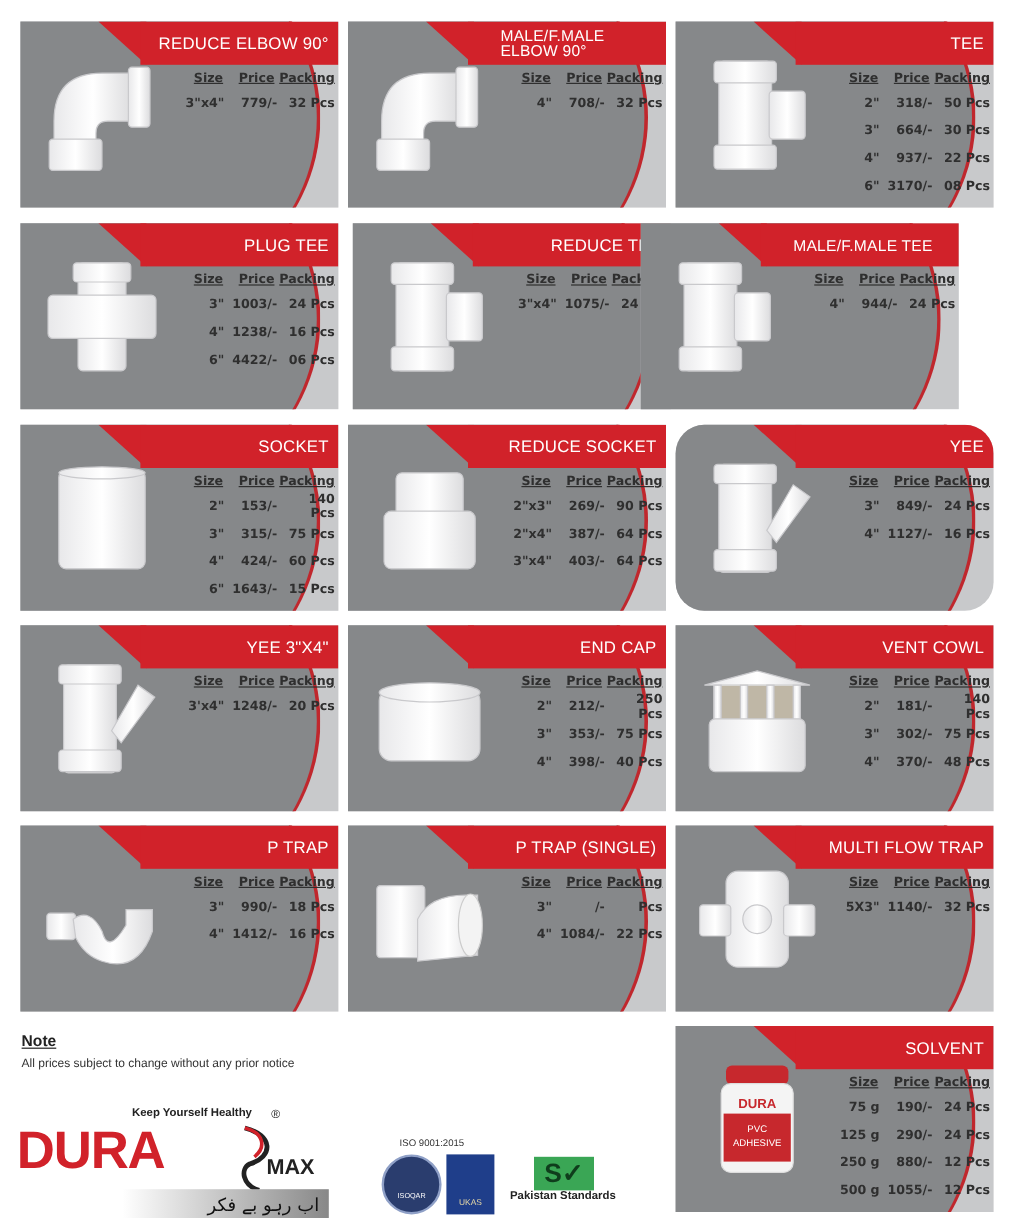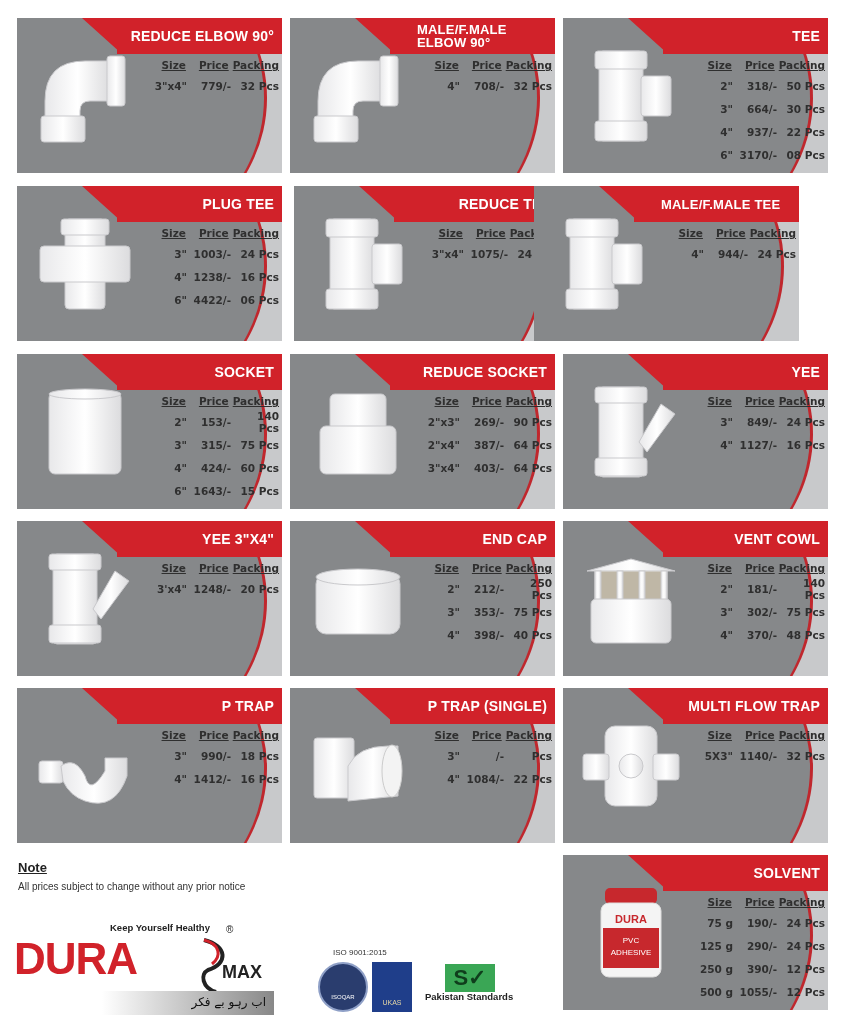--- a/index.html
+++ b/index.html
@@ -19,21 +19,21 @@
     position: absolute; right: 0; top: 0; height: 36px; width: 165px;
     background: #d1222a;
   }
   .card .band-wedge {
     position: absolute; right: 160px; top: 0; width: 0; height: 0;
     border-top: 36px solid #d1222a; border-left: 40px solid transparent;
   }
   .card .title {
     position: absolute; right: 8px; top: 0; height: 36px; width: 160px;
     display: flex; align-items: center; justify-content: flex-end;
-    color: #ffffff; font-weight: bold; font-size: 14px; line-height: 14px;
+    color: #ffffff; font-weight: normal; font-size: 14px; line-height: 14px;
     text-align: right; letter-spacing: 0.2px;
   }
   .card .title.two-line { font-size: 13px; line-height: 13px; justify-content: flex-start; padding-left: 30px; text-align: left; }
 
   .card .table {
     position: absolute; left: 136px; top: 38px; width: 126px;
     font-family: "DejaVu Sans", sans-serif; font-weight: bold; font-size: 10.5px; color: #2f2f2f;
   }
   .card .row { display: flex; height: 23px; align-items: center; }
   .card .row.head { height: 18px; }
@@ -50,21 +50,21 @@
   .note-title { font-weight: bold; font-size: 13px; color: #222; text-decoration: underline; }
   .note-text { font-size: 10px; color: #333; margin-top: 6px; }
 
   .logo { position: absolute; left: 14px; top: 922px; width: 260px; height: 95px; }
   .tagline { position: absolute; left: 96px; top: 0; font-size: 9.5px; font-weight: bold; color: #222; }
   .reg { position: absolute; left: 212px; top: 2px; font-size: 10px; color: #222; }
   .dura { position: absolute; left: 0; top: 12px; font-size: 44px; font-weight: bold; color: #d1222a; letter-spacing: -1px; }
   .max { position: absolute; left: 208px; top: 40px; font-size: 18px; font-weight: bold; color: #222; }
   .urdu-bar { position: absolute; left: 88px; top: 69px; width: 172px; height: 24px;
     background: linear-gradient(to right, #ffffff, #888888); }
-  .urdu { position: absolute; right: 8px; top: 4px; font-size: 12px; color: #111; font-family: "DejaVu Sans", sans-serif; }
+  .urdu { position: absolute; right: 8px; top: 4px; font-size: 15px; color: #111; font-family: "DejaVu Sans", sans-serif; }
 
   .iso-label { position: absolute; left: 333px; top: 948px; font-size: 8px; color: #333; }
   .iso-circle { position: absolute; left: 318px; top: 962px; width: 50px; height: 50px; border-radius: 50%;
     background: #2a3d6e; border: 2px solid #8fa0c7; color: #fff; font-size: 6px; display: flex; align-items: flex-end; justify-content: center; padding-bottom: 10px; }
   .ukas { position: absolute; left: 372px; top: 962px; width: 40px; height: 50px; background: #1f3e8a;
     color: #e6d8a6; font-size: 7px; display: flex; align-items: flex-end; justify-content: center; padding-bottom: 6px; }
   .psqca { position: absolute; left: 425px; top: 960px; width: 105px; height: 50px; }
   .psqca-box { position: absolute; left: 20px; top: 4px; width: 50px; height: 28px; background: #3aa655; color: #0f3d1c;
     font-size: 22px; font-weight: bold; display: flex; align-items: center; justify-content: center; }
   .psqca-text { position: absolute; left: 0; top: 31px; font-size: 9.5px; font-weight: bold; color: #222; white-space: nowrap; }
@@ -357,21 +357,21 @@
       <div class="c2">387/-</div>
       <div class="c3">64 Pcs</div>
     </div>
         <div class="row">
       <div class="c1">3"x4"</div>
       <div class="c2">403/-</div>
       <div class="c3">64 Pcs</div>
     </div>
       </div>
     </div>
-    <div class="card" style="left: 563px; top: 354px;">
+    <div class="card" style="left: 563px; top: 354px; border-radius: 24px;">
     <div class="dark"></div>
     <div class="band-wedge"></div>
     <div class="band"></div>
     <div class="title">YEE</div>
     <svg class="product" viewBox="0 0 100 100">
       <defs>
           <linearGradient id="g8" x1="0" x2="1">
             <stop offset="0" stop-color="#e8e8ea"></stop>
             <stop offset="0.5" stop-color="#ffffff"></stop>
             <stop offset="1" stop-color="#dcdcde"></stop>
@@ -645,21 +645,21 @@
       <div class="c2">190/-</div>
       <div class="c3">24 Pcs</div>
     </div>
         <div class="row">
       <div class="c1">125 g</div>
       <div class="c2">290/-</div>
       <div class="c3">24 Pcs</div>
     </div>
         <div class="row">
       <div class="c1">250 g</div>
-      <div class="c2">390/-</div>
+      <div class="c2">880/-</div>
       <div class="c3">12 Pcs</div>
     </div>
         <div class="row">
       <div class="c1">500 g</div>
       <div class="c2">1055/-</div>
       <div class="c3">12 Pcs</div>
     </div>
       </div>
     </div>
   </div>

